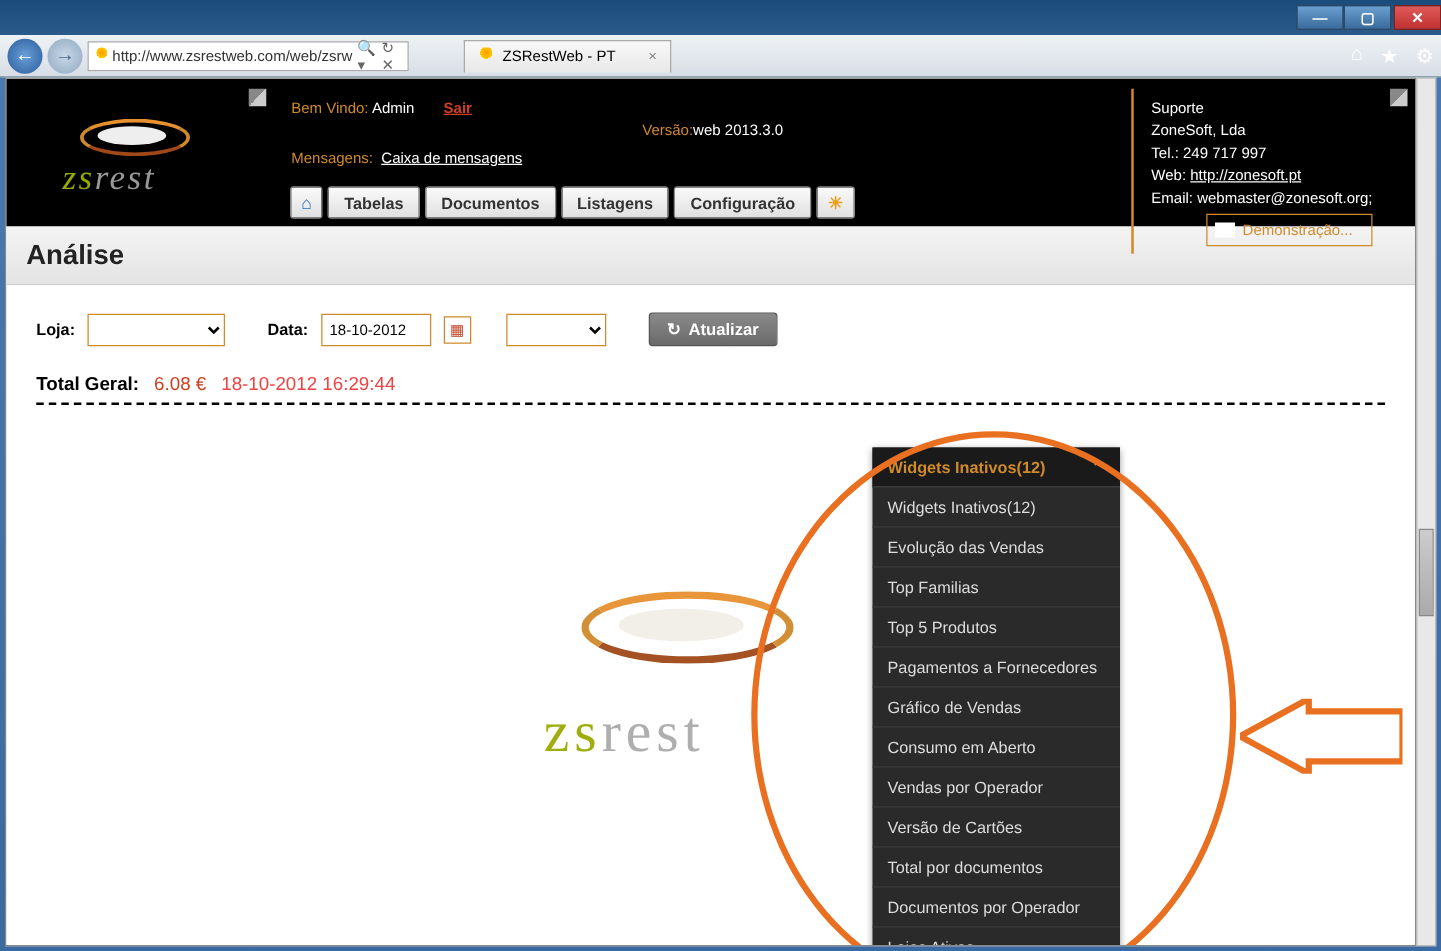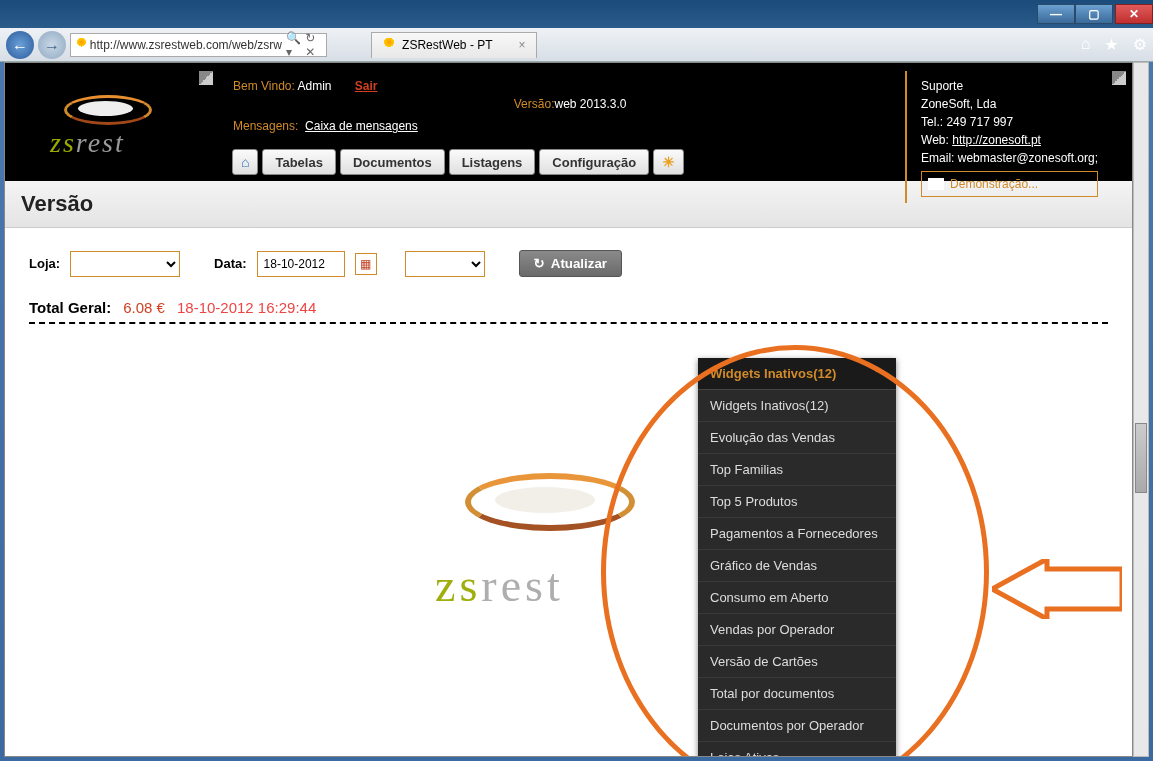--- a/index.html
+++ b/index.html
@@ -34,21 +34,21 @@
   .logo-text{ position:absolute; top:32px; left:0; font-size:28px; font-family:Georgia,serif; font-style:italic; letter-spacing:2px;}
   .logo-text .zs{color:#9aaa00;} .logo-text .rest{color:#999;}
 
   .info-col{ padding:12px 18px; font-size:12px; line-height:22px;}
   .info-col .lbl{ color:#d08a2a;} .info-col .val{color:#fff;}
   .sair{ color:#d04020; text-decoration:underline; font-weight:bold; margin-left:20px;}
   .msglink{text-decoration:underline;}
 
   .support-col{ border-left:2px solid #d08a2a; padding:6px 14px; font-size:12px; line-height:18px; position:absolute; right:20px; top:8px;}
   .support-col a{color:#fff;}
-  .demo-box{ border:1px solid #d08a2a; padding:3px 6px; margin-top:4px; display:flex;align-items:center;gap:6px;}
+  .demo-box{ border:1px solid #d08a2a; padding:3px 6px; margin-top:4px; display:flex;align-items:center;gap:6px;margin-left:44px;}
   .demo-box .sq{width:16px;height:12px;background:#fff;}
   .demo-box .txt{color:#d08a2a;}
 
   .edit-corner{ position:absolute; width:14px;height:14px; background:linear-gradient(135deg,#888 50%,#ccc 50%);}
   .ec-left{top:8px;left:194px;} .ec-right{top:8px;right:6px;}
 
   .menu-row{ position:absolute; left:227px; bottom:6px; display:flex; gap:4px;}
   .menu-btn{ background:linear-gradient(#fafafa,#e0e0e0); border:1px solid #888; border-radius:3px; padding:4px 12px; font-size:13px; font-weight:bold; color:#333; cursor:pointer;}
   .menu-btn.icon{ padding:4px 8px;}
   .home-icon::before{content:"⌂"; color:#2a70c0; font-size:14px;}
@@ -181,21 +181,21 @@
         <button class="menu-btn icon home-icon"></button>
         <button class="menu-btn">Tabelas</button>
         <button class="menu-btn">Documentos</button>
         <button class="menu-btn">Listagens</button>
         <button class="menu-btn">Configuração</button>
         <button class="menu-btn icon sun-icon"></button>
       </div>
     </div>
 
     <div class="title-strip">
-      <h1>Versão</h1>
+      <h1>Análise</h1>
     </div>
 
     <div class="filters">
       <span class="flabel">Loja:</span>
       <select class="fselect">
         <option>Todos</option>
       </select>
       <span style="width:14px"></span>
       <span class="flabel">Data:</span>
       <input class="finput" value="18-10-2012" style="">

